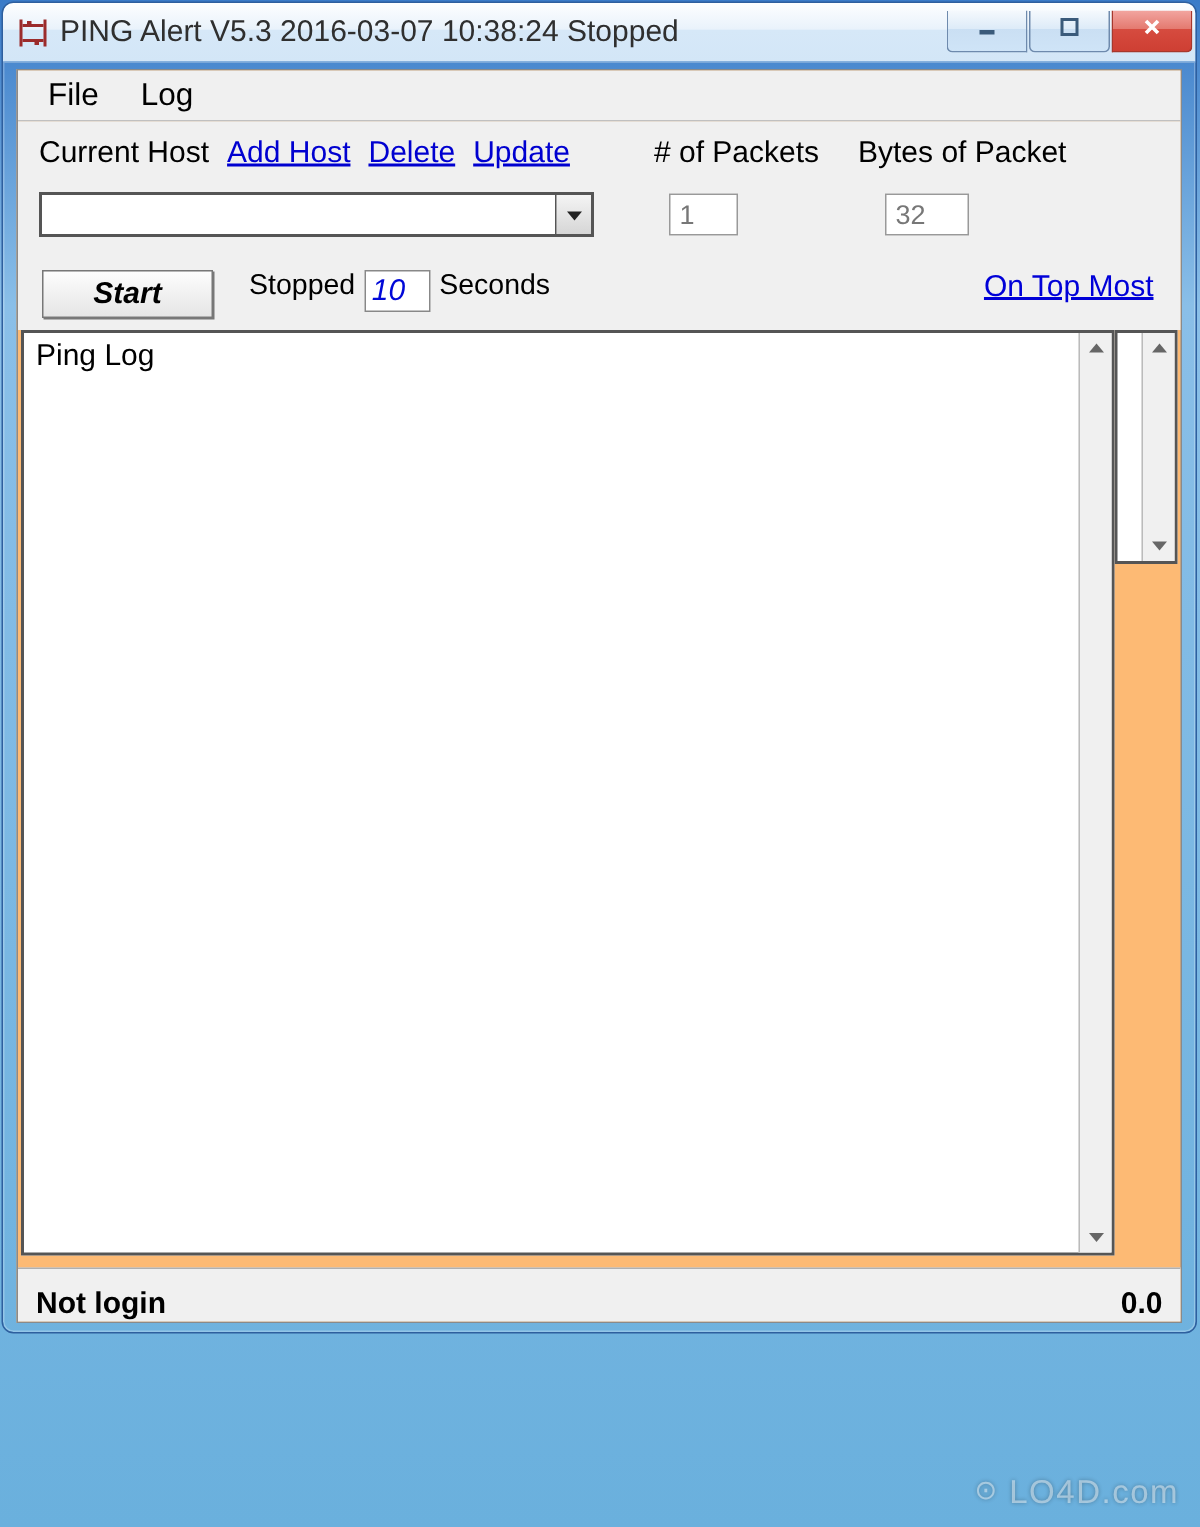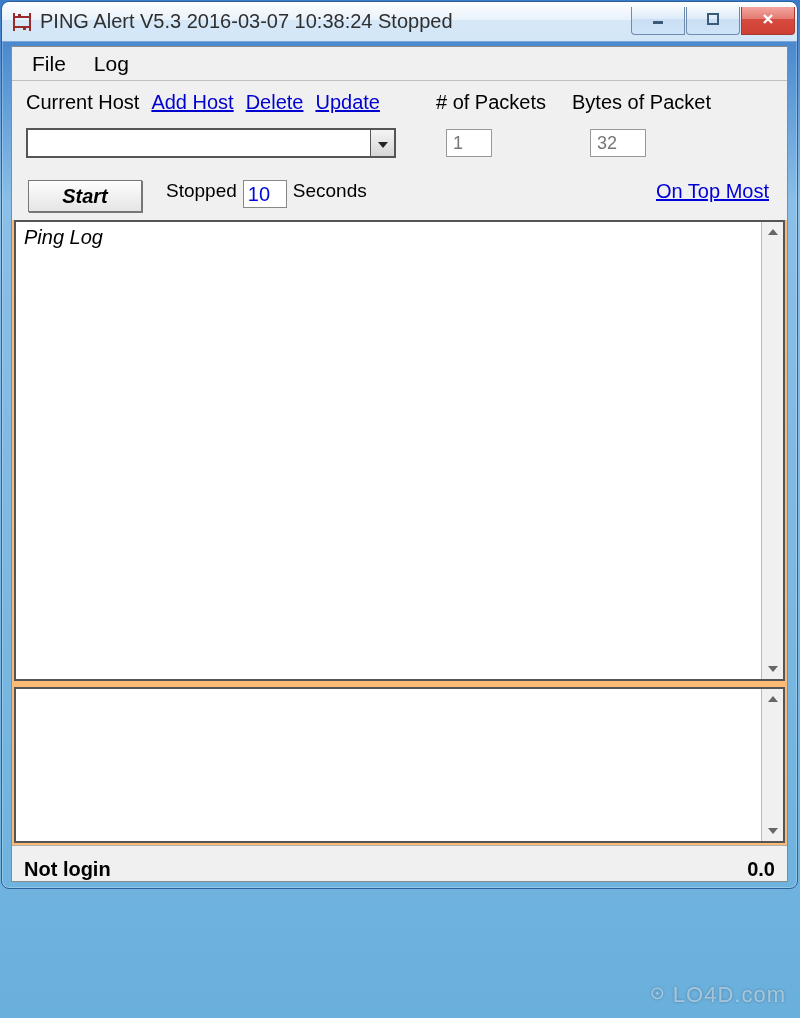--- a/index.html
+++ b/index.html
@@ -165,23 +165,21 @@
     font-size:20px;
     background: #fff;
   }
   .row3 .flexspacer { flex:1; }
   .ontop-link { color:#0000d8; text-decoration: underline; font-size:20px; cursor:pointer; padding-right:4px; }
 
   
   .panels {
     flex: 1;
     display: flex;
-    flex-direction: column;
     padding: 0 2px 2px;
-    font-style: italic;
   }
   .panel {
     border: 2px solid #555;
     background: #fff;
     position: relative;
     display: flex;
   }
   .panel.big { flex: 1; margin-bottom: 6px; }
   .panel.small { height: 156px; }
   .panel .panel-body {
@@ -305,21 +303,21 @@
             </span>
           </div>
         </div>
         <input class="num-field" disabled="" style="margin-left: 20px;" value="1">
         <input class="num-field wide" disabled="" style="margin-left: 68px;" value="32">
       </div>
 
       <div class="row3">
         <div class="start-btn">Start</div>
         <span class="label">Stopped</span>
-        <input class="interval-input" style="margin-left: -18px;" value="10">
+        <input class="interval-input" style="margin-left: -18px; font-style: italic;" value="10">
         <span class="label" style="margin-left:-18px;">Seconds</span>
         <div class="flexspacer"></div>
         <span class="ontop-link">On Top Most</span>
       </div>
     </div>
 
     <div class="panels">
       <div class="panel big">
         <div class="panel-body">
           <span>Ping Log</span>

